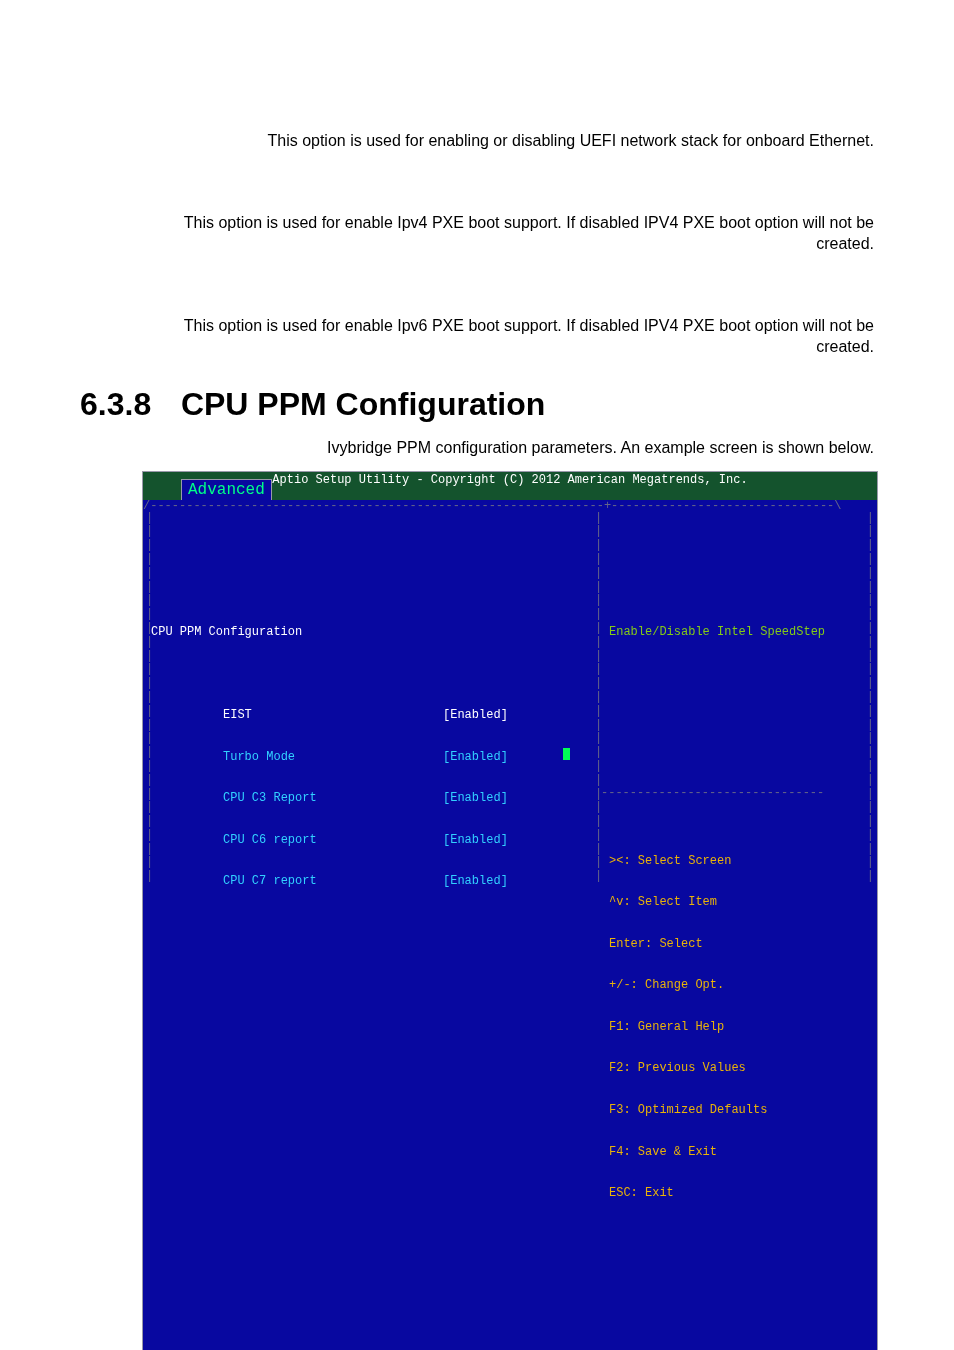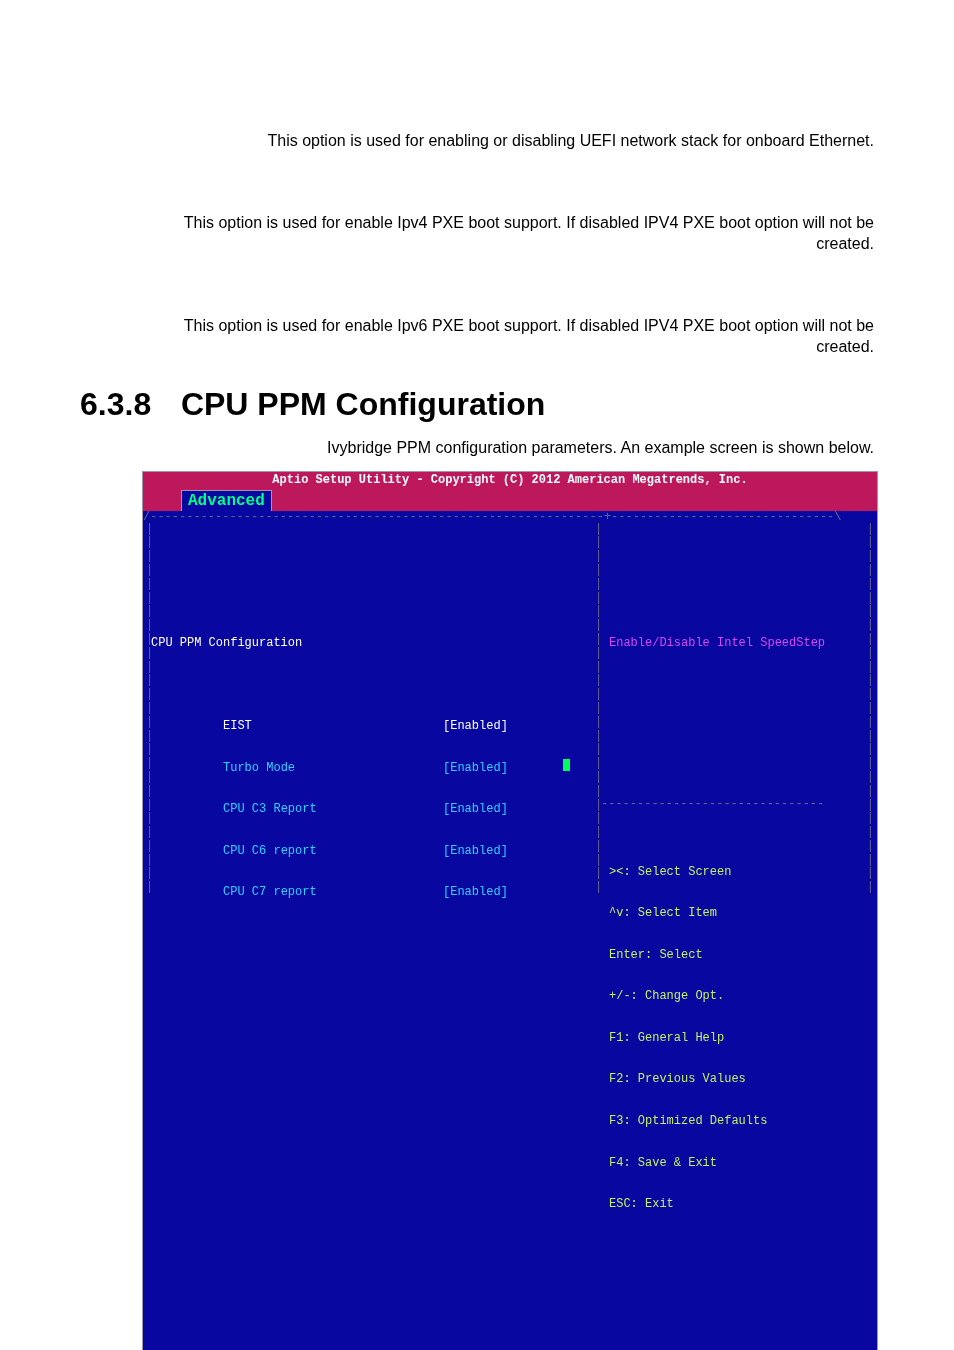--- a/index.html
+++ b/index.html
@@ -26,24 +26,23 @@
     font-size: 12px;
     line-height: 1.15;
     margin: 12px 0 40px 62px;
     width: 736px;
     background: #0808a0;
     color: #b0b0b0;
     border: 1px solid #99a;
     position: relative;
   }
   .bios-top {
-    background: #be185d;
-    height: 39px;
+    background: #14532d;
+    height: 28px;
     position: relative;
-    font-weight: bold;
   }
   .bios-title {
     color: #ffffff;
     text-align: center;
     padding-top: 2px;
     font-size: 12px;
   }
   .bios-tab {
     position: absolute;
     left: 38px;
@@ -64,22 +63,22 @@
   }
   .bios-row { display: flex; }
   .bios-left { width: 452px; }
   .bios-right { flex: 1; padding-left: 6px; }
   .bios-cfg-title { color: #ffffff; margin-bottom: 14px; }
   .bios-line { height: 14px; }
   .bios-label { display: inline-block; width: 220px; color: #32d0ff; }
   .bios-val { color: #32d0ff; }
   .bios-sel-label { color: #ffffff; }
   .bios-sel-val { color: #ffffff; }
-  .bios-desc { color: #d946ef; margin-bottom: 120px; }
-  .bios-help { color: #bef264; }
+  .bios-desc { color: #84cc16; margin-bottom: 120px; }
+  .bios-help { color: #eab308; }
   .bios-help div { height: 14px; }
   .bios-cursor {
     display: inline-block;
     width: 7px; height: 12px;
     background: #00ff55;
     position: absolute;
     left: 420px;
     top: 236px;
   }
   .bios-divider {

